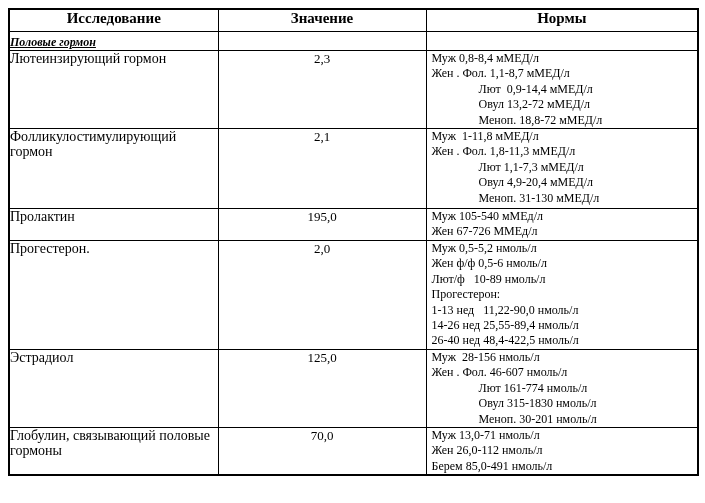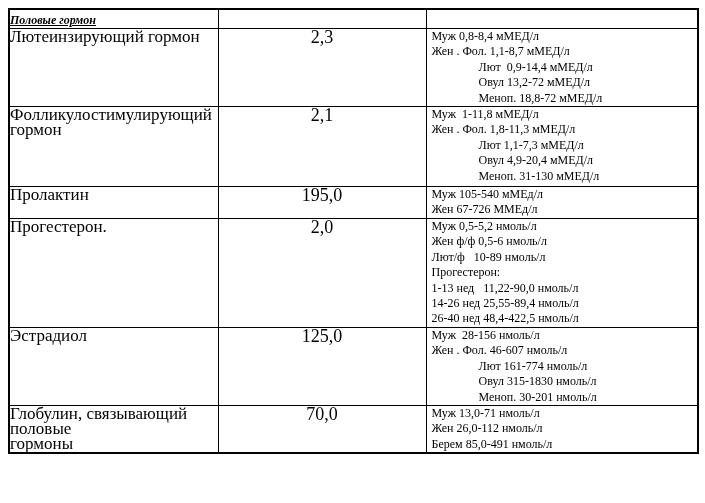--- a/index.html
+++ b/index.html
@@ -38,26 +38,26 @@
     padding: 0 4px 1px 4px;
   }
   .section-title {
     font-weight: bold;
     font-style: italic;
     text-decoration: underline;
     font-size: 12px;
     line-height: 15px;
   }
   td.ncell {
-    font-size: 17px;
+    font-size: 14px;
     line-height: 15px;
     padding: 2px 6px 0 4px;
   }
   td.vcell {
-    font-size: 18px;
+    font-size: 13px;
     line-height: 16px;
     text-align: center;
     padding-top: 2px;
   }
   td.rcell {
     padding: 1px 0 0 0;
   }
   .norm-line {
     font-size: 12px;
     line-height: 15.4px;
@@ -72,20 +72,25 @@
 <body>
 
 <table class="lab">
   <colgroup>
     <col style="width:209px">
     <col style="width:208px">
     <col style="width:272px">
   </colgroup>
 
   <tbody>
+      <tr>
+    <td class="hcell">Исследование</td>
+    <td class="hcell">Значение</td>
+    <td class="hcell">Нормы</td>
+  </tr>
 
   <tr style="height:17px">
     <td class="scell">
       <span class="section-title">Половые гормон</span>
     </td>
     <td></td>
     <td></td>
   </tr>
 
   <tr style="height:78px">

